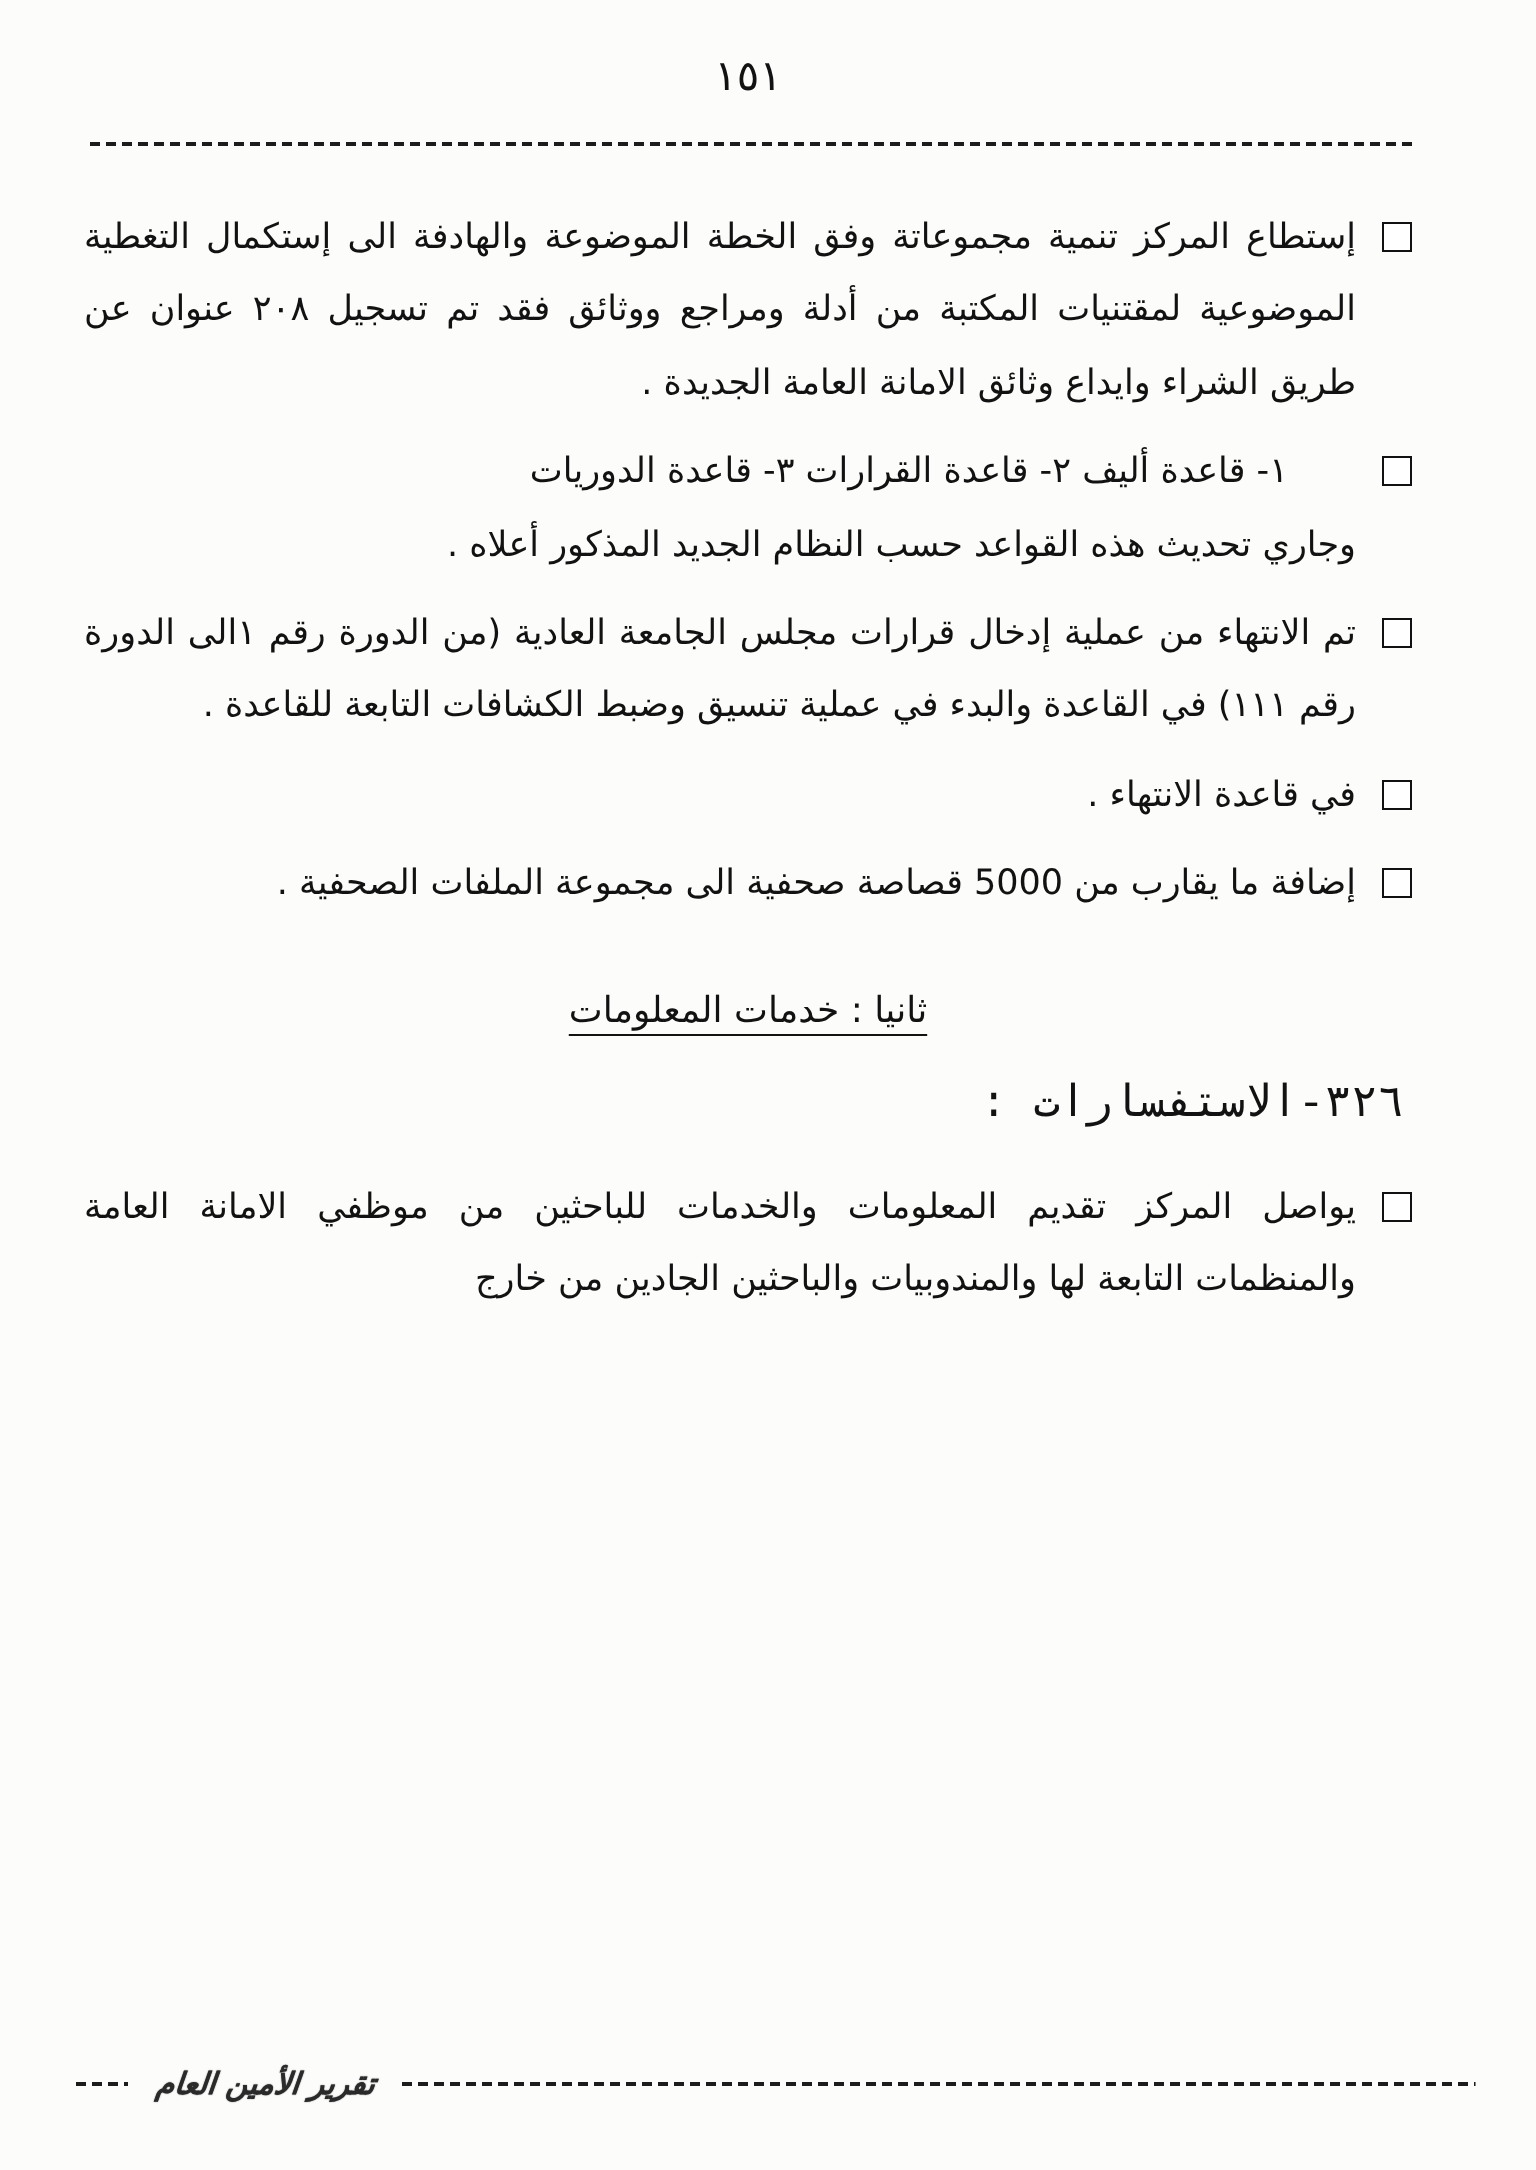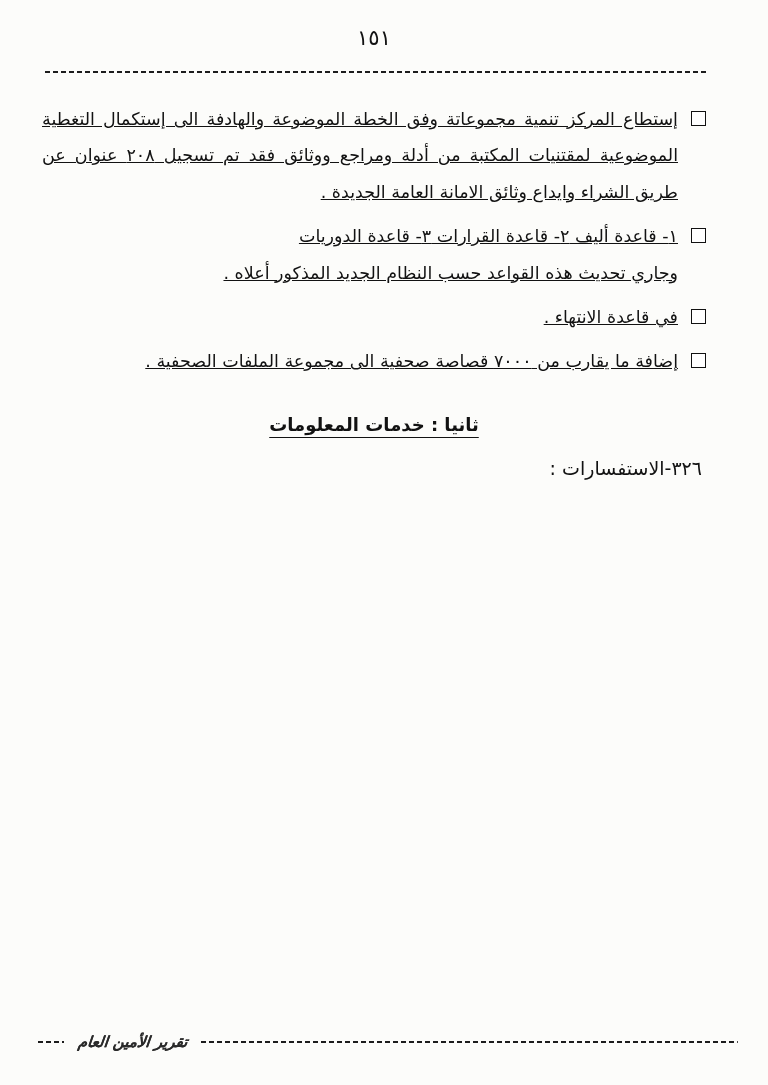--- a/index.html
+++ b/index.html
@@ -41,36 +41,36 @@
     flex:none;
     width:13px;height:13px;
     border:1.7px solid #111;
     background:#fff;
     margin-top:10px;
   }
   .bt{
     flex:1;
     text-align:justify;
   }
-  .bt > div{text-align:justify;text-decoration:underline;}
-  .indent1{text-align:right !important;}
+  .bt > div{text-align:justify;}
+  .indent1{margin-right:34px;text-align:right !important;}
   .nojust{text-align:left;}
   .section-heading{
     text-align:center;
     font-size:18px;
     margin:26px 0 6px 0;
   }
   .section-heading span{
     text-decoration:underline;
     text-underline-offset:6px;
-    font-weight:bold;
   }
   .section-subheading{
-    font-size:19px;
+    font-size:22px;
     margin:0 4px 10px 0;
+    font-family:Liberation Mono, monospace;
   }
   .footer{
     position:absolute;
     left:0;right:0;
     bottom:34px;
     display:flex;
     direction:ltr;
     align-items:center;
     padding:0 30px 0 38px;
     gap:6px;
@@ -115,41 +115,53 @@
     </div>
 
     <div class="bullet">
       <span class="sq"></span>
       <div class="bt">
         <div class="indent1">١- قاعدة أليف ٢- قاعدة القرارات ٣- قاعدة الدوريات</div>
         <div class="nojust">وجاري تحديث هذه القواعد حسب النظام الجديد المذكور أعلاه .</div>
       </div>
     </div>
 
+    <div class="bullet">
+      <span class="sq"></span>
+      <div class="bt">
+        <div>تم الانتهاء من عملية إدخال قرارات مجلس الجامعة العادية (من الدورة رقم ١الى الدورة رقم ١١١) في القاعدة والبدء في عملية تنسيق وضبط الكشافات التابعة للقاعدة .</div>
+      </div>
+    </div>
 
     <div class="bullet">
       <span class="sq"></span>
       <div class="bt">
         <div class="nojust">في قاعدة الانتهاء .</div>
       </div>
     </div>
 
     <div class="bullet">
       <span class="sq"></span>
       <div class="bt">
-        <div>إضافة ما يقارب من ٧٠٠٠ قصاصة صحفية الى مجموعة الملفات الصحفية .</div>
+        <div>إضافة ما يقارب من 5000 قصاصة صحفية الى مجموعة الملفات الصحفية .</div>
       </div>
     </div>
 
     <div class="section-heading">
       <span>ثانيا : خدمات المعلومات</span>
     </div>
 
     <div class="section-subheading">٣٢٦-الاستفسارات :</div>
 
+    <div class="bullet">
+      <span class="sq"></span>
+      <div class="bt">
+        <div>يواصل المركز تقديم  المعلومات والخدمات للباحثين من موظفي الامانة العامة والمنظمات التابعة لها والمندوبيات  والباحثين الجادين من خارج</div>
+      </div>
+    </div>
 
   </div>
 
   <div class="footer">
     <span class="dash short"></span>
     <span class="script-note">تقرير الأمين العام</span>
     <span class="dash long"></span>
   </div>
 
 </div>

